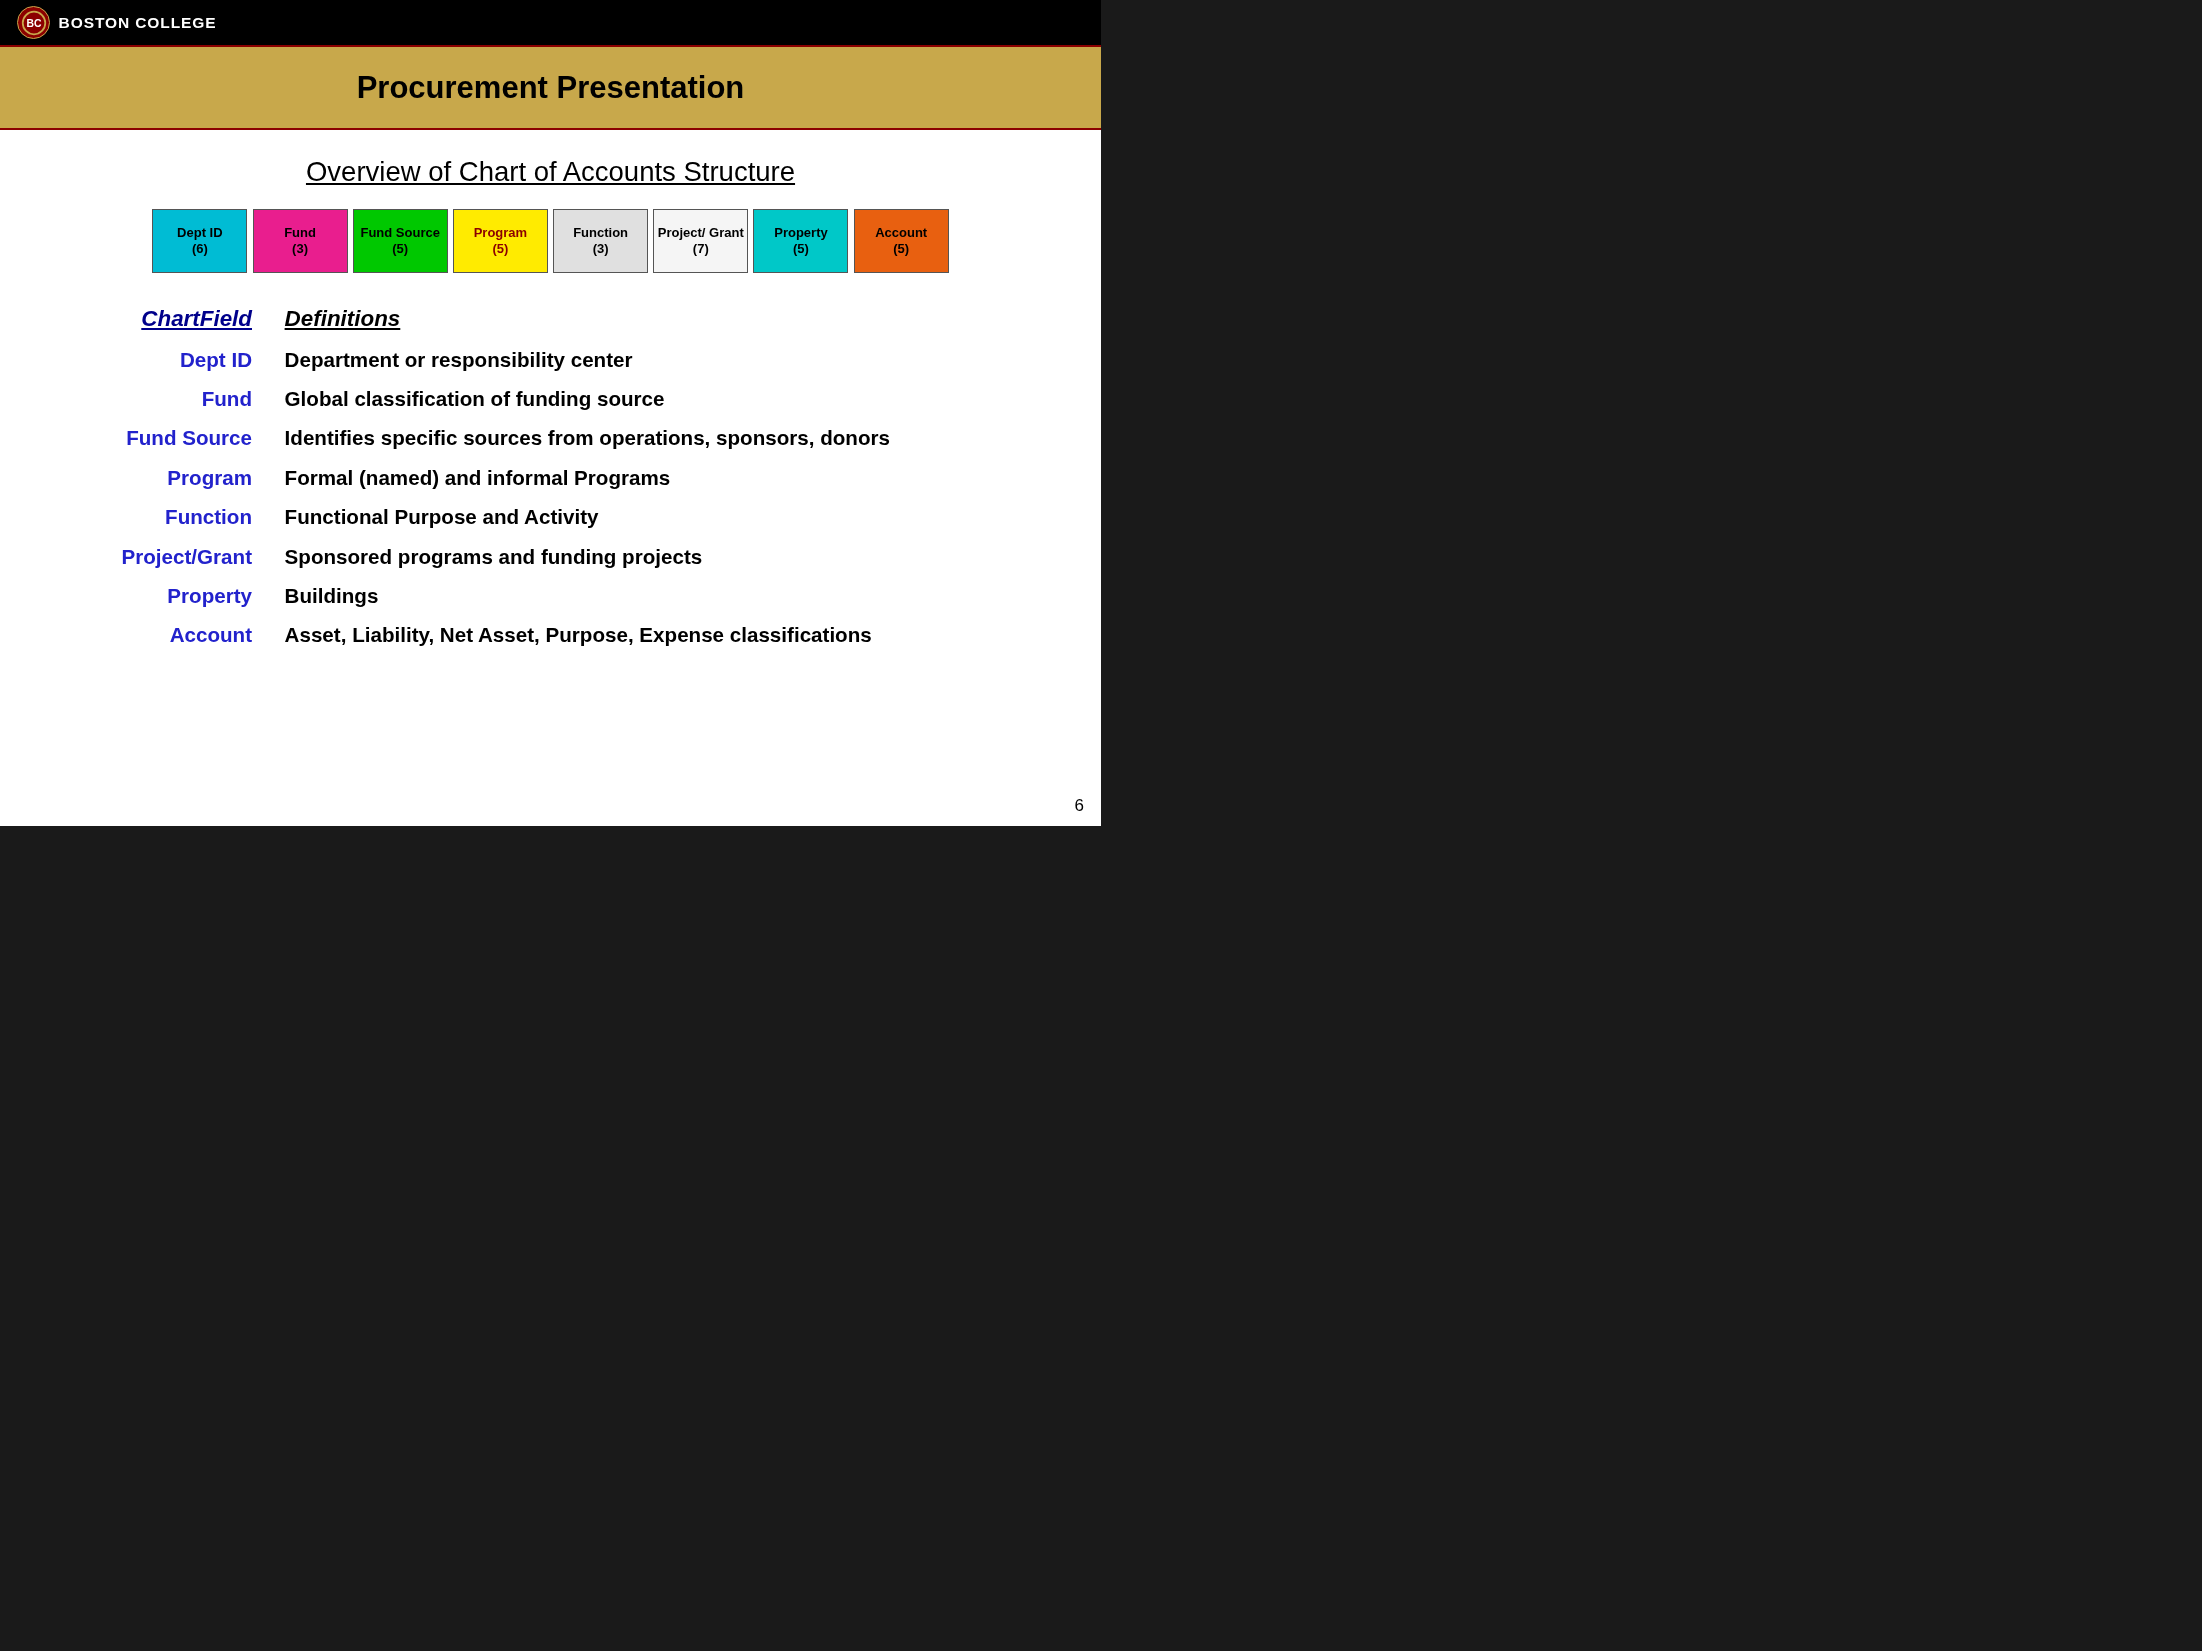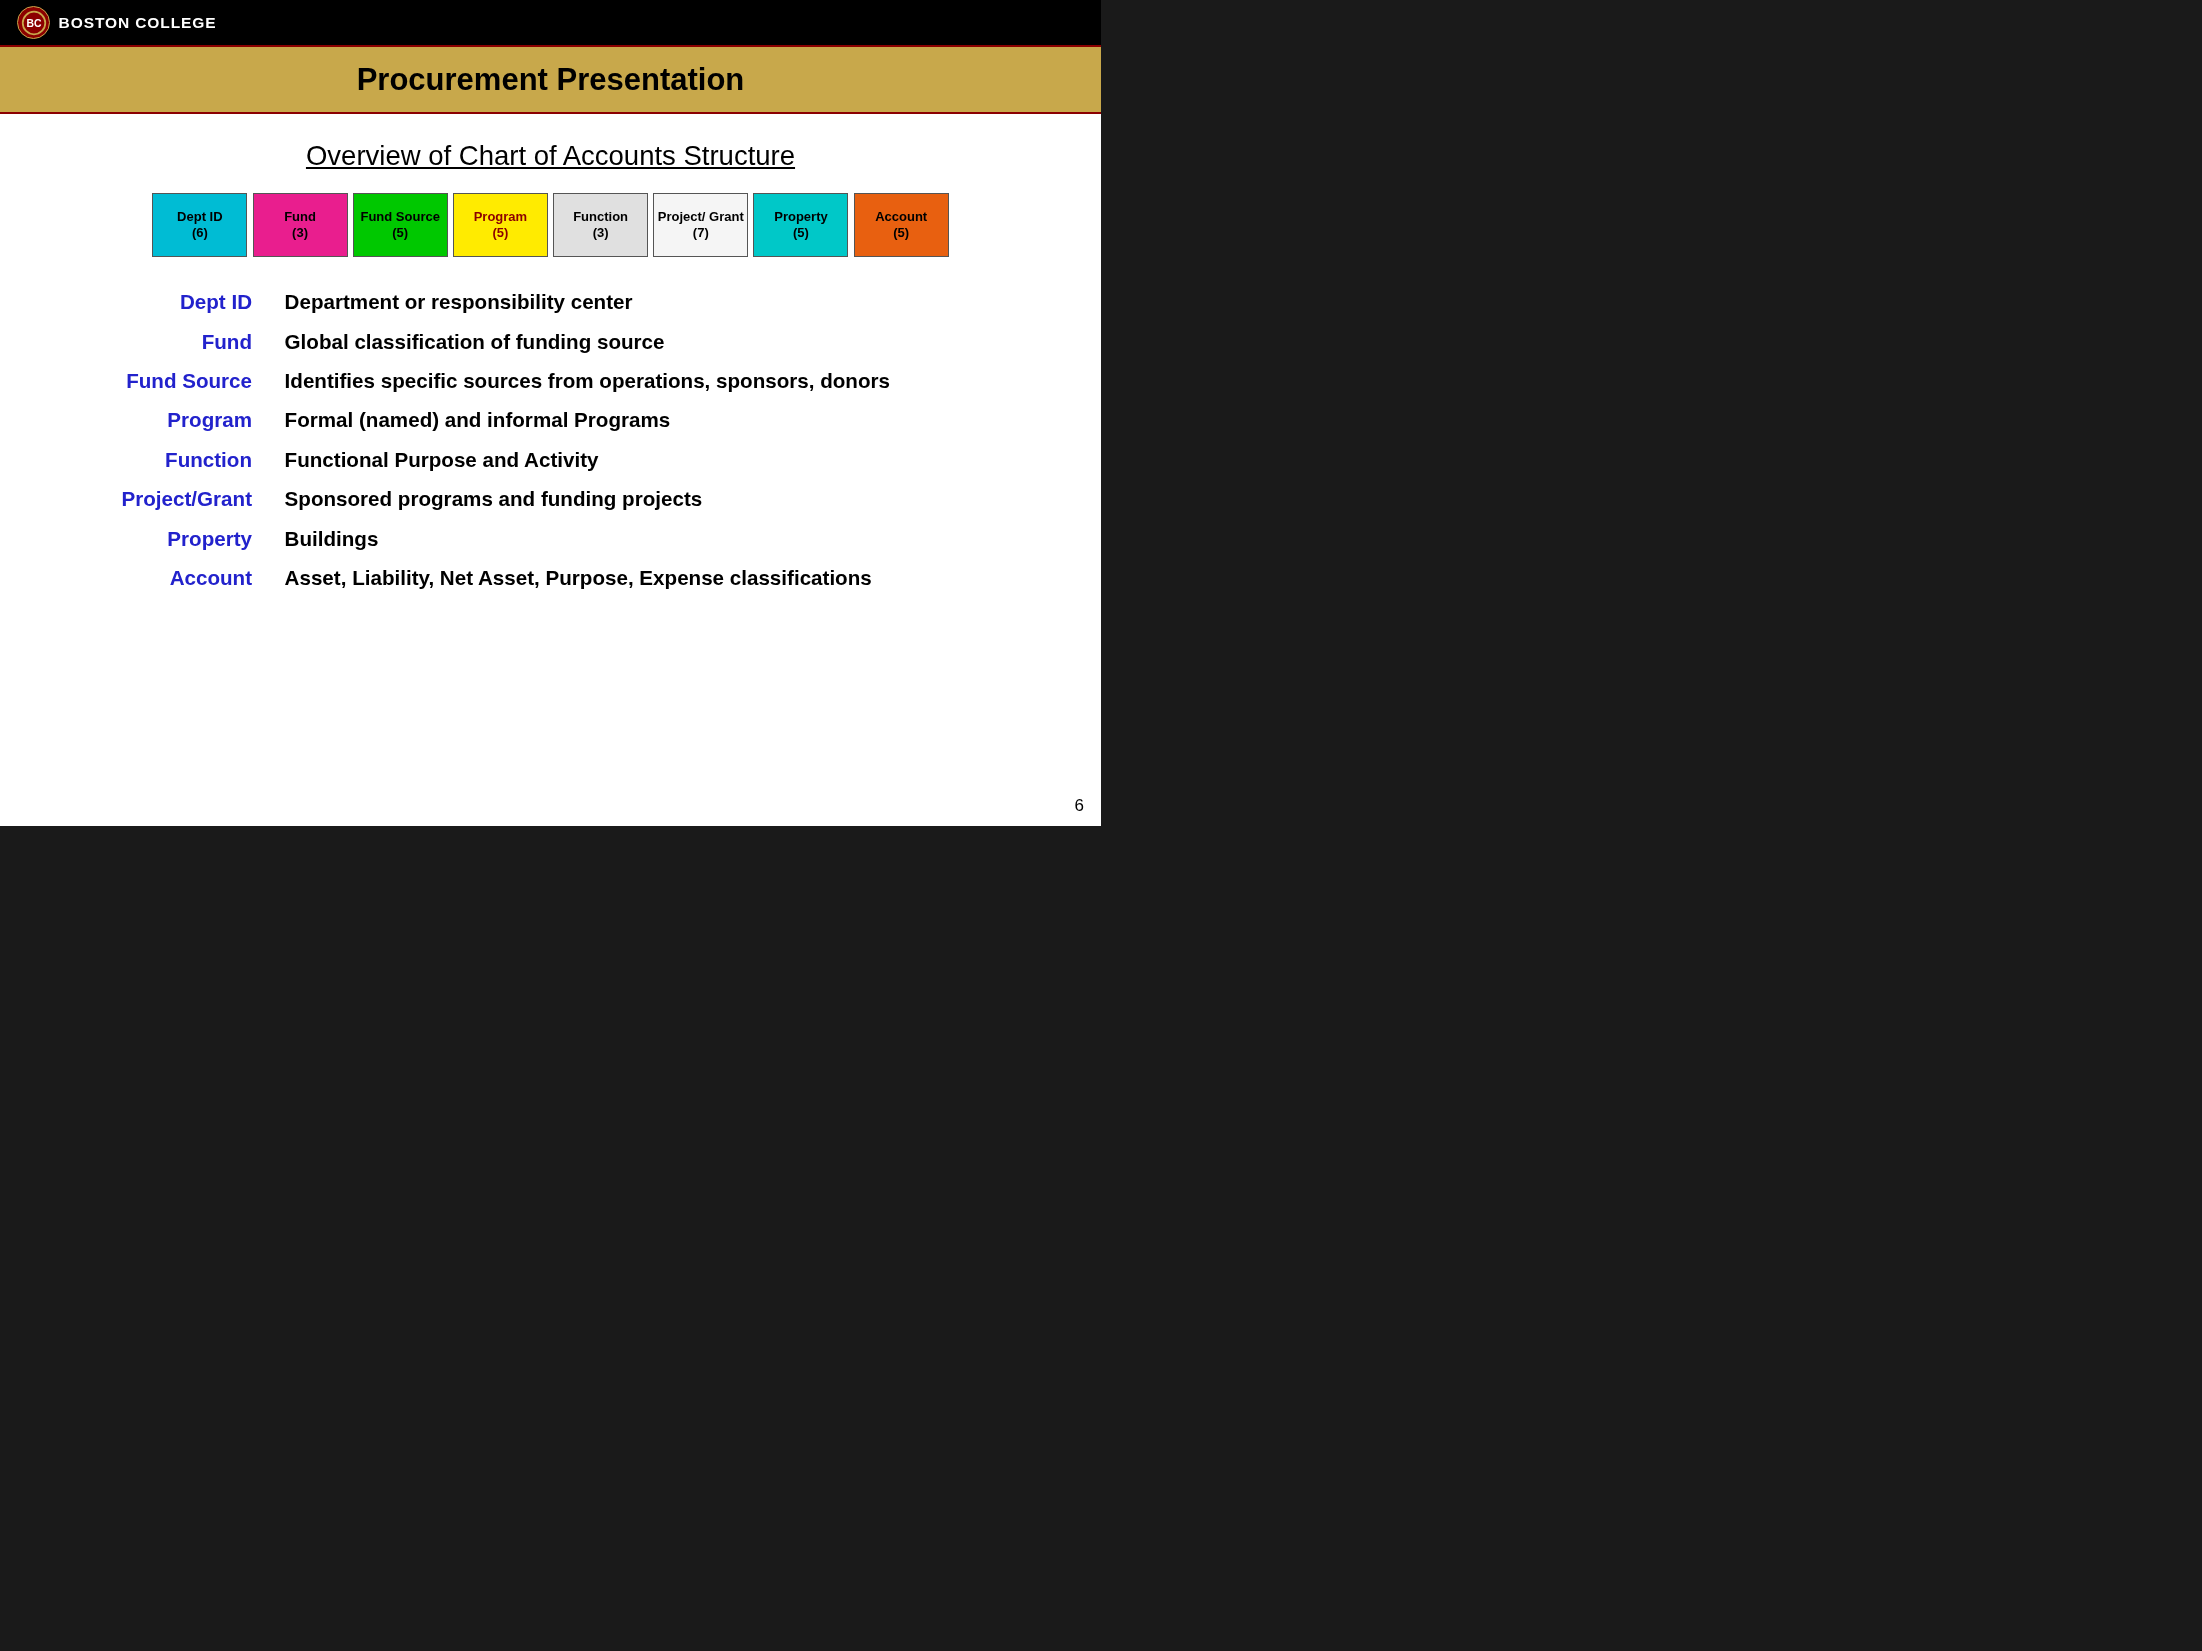--- a/index.html
+++ b/index.html
@@ -52,21 +52,21 @@
       color: #fff;
       font-size: 15.5px;
       font-weight: bold;
       letter-spacing: 0.9px;
       text-align: center;
     }
 
     
     .title-bar {
       background: #c8a84b;
-      height: 69px;
+      height: 85px;
       display: flex;
       align-items: center;
       justify-content: center;
       flex-shrink: 0;
       border-top: 2.6px solid #8B0000;
       border-bottom: 2.6px solid #8B0000;
     }
 
     .title-bar h1 {
       color: #000;
@@ -244,20 +244,24 @@
       <div class="coa-box account">
         <div>
           <div>Account</div>
           <div>(5)</div>
         </div>
       </div>
     </div>
 
     <table class="def-table">
       <tbody>
+          <tr class="header-row">
+        <td class="col-field">ChartField</td>
+        <td class="col-def">Definitions</td>
+      </tr>
       <tr>
         <td class="col-field field-blue">Dept ID</td>
         <td class="col-def">Department or responsibility center</td>
       </tr>
       <tr>
         <td class="col-field field-blue">Fund</td>
         <td class="col-def">Global classification of funding source</td>
       </tr>
       <tr>
         <td class="col-field field-blue">Fund Source</td>

